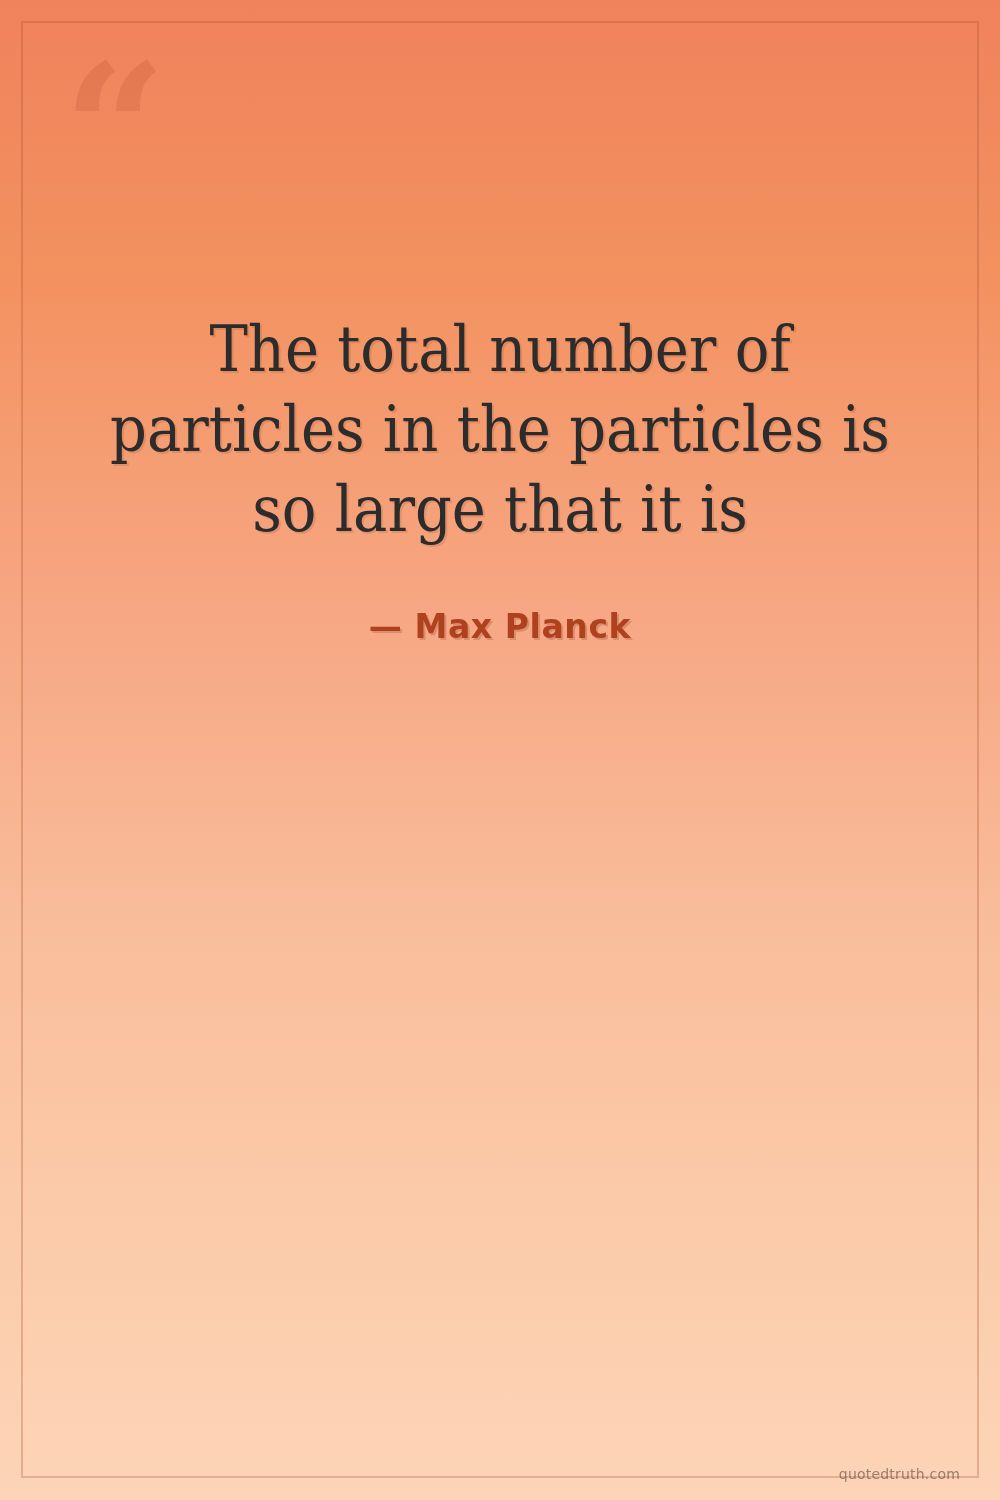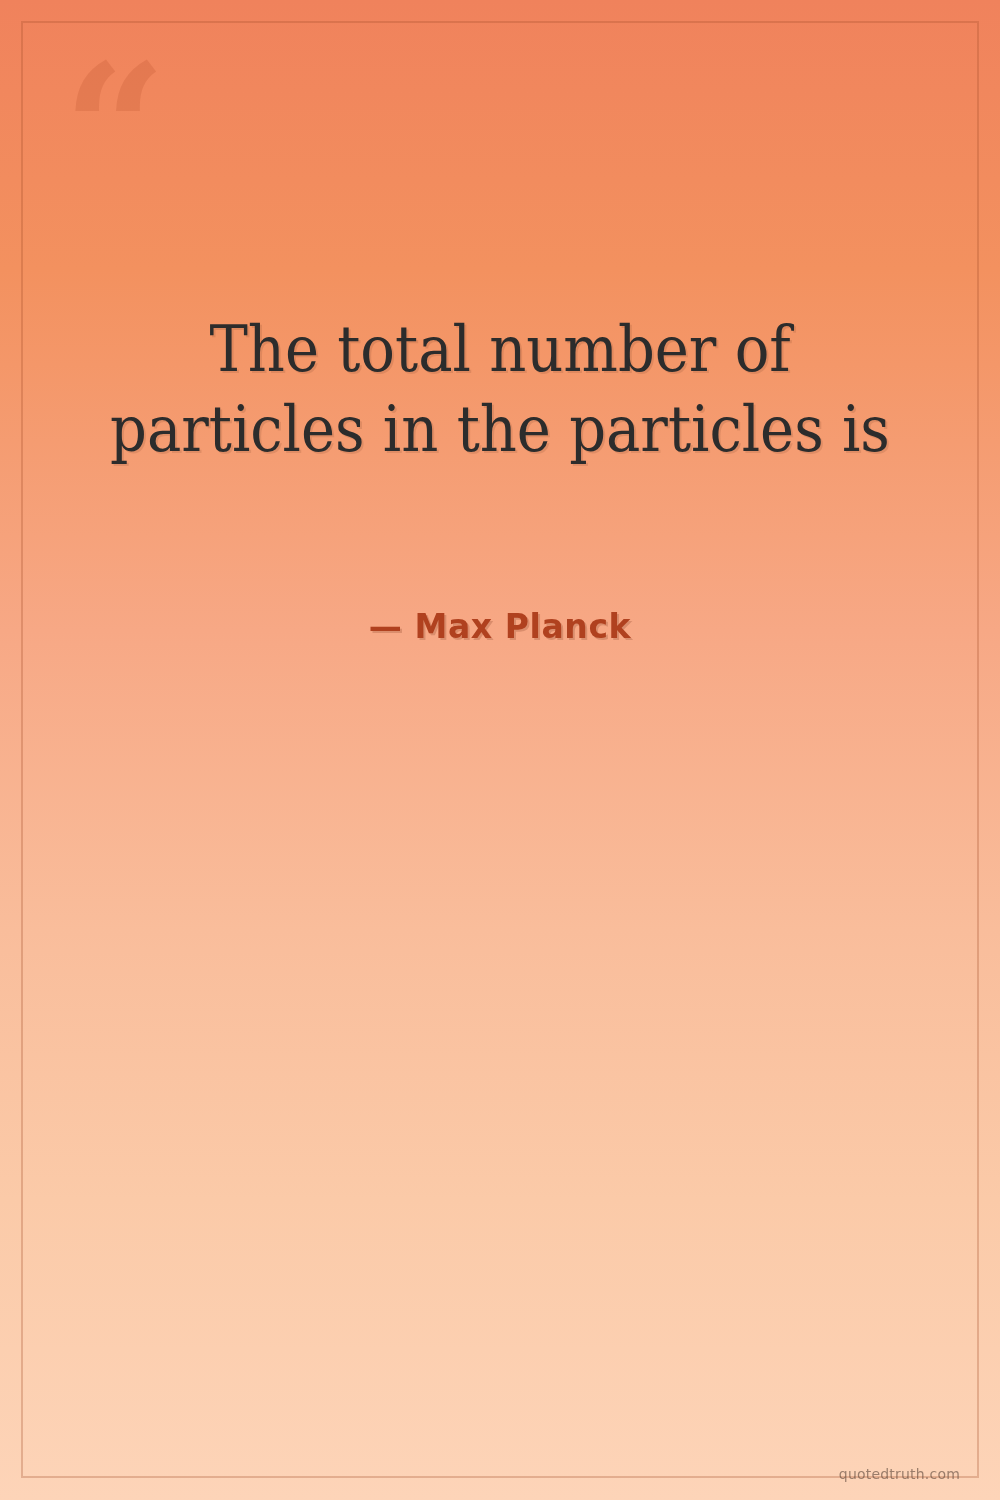--- a/index.html
+++ b/index.html
@@ -122,20 +122,21 @@
 
   <div id="quote-mark">“</div>
 
   <div id="content">
 
     <blockquote id="quote-text">
       <span>The total number of</span>
       <br>
       <span>particles in the particles is</span>
       <br>
+      <span>so large that it is</span>
       <br>
     </blockquote>
 
     <div id="attribution">
       <span class="dash">—</span><span>Max Planck</span>
     </div>
 
   </div>
 
   <div id="watermark">quotedtruth.com</div>

